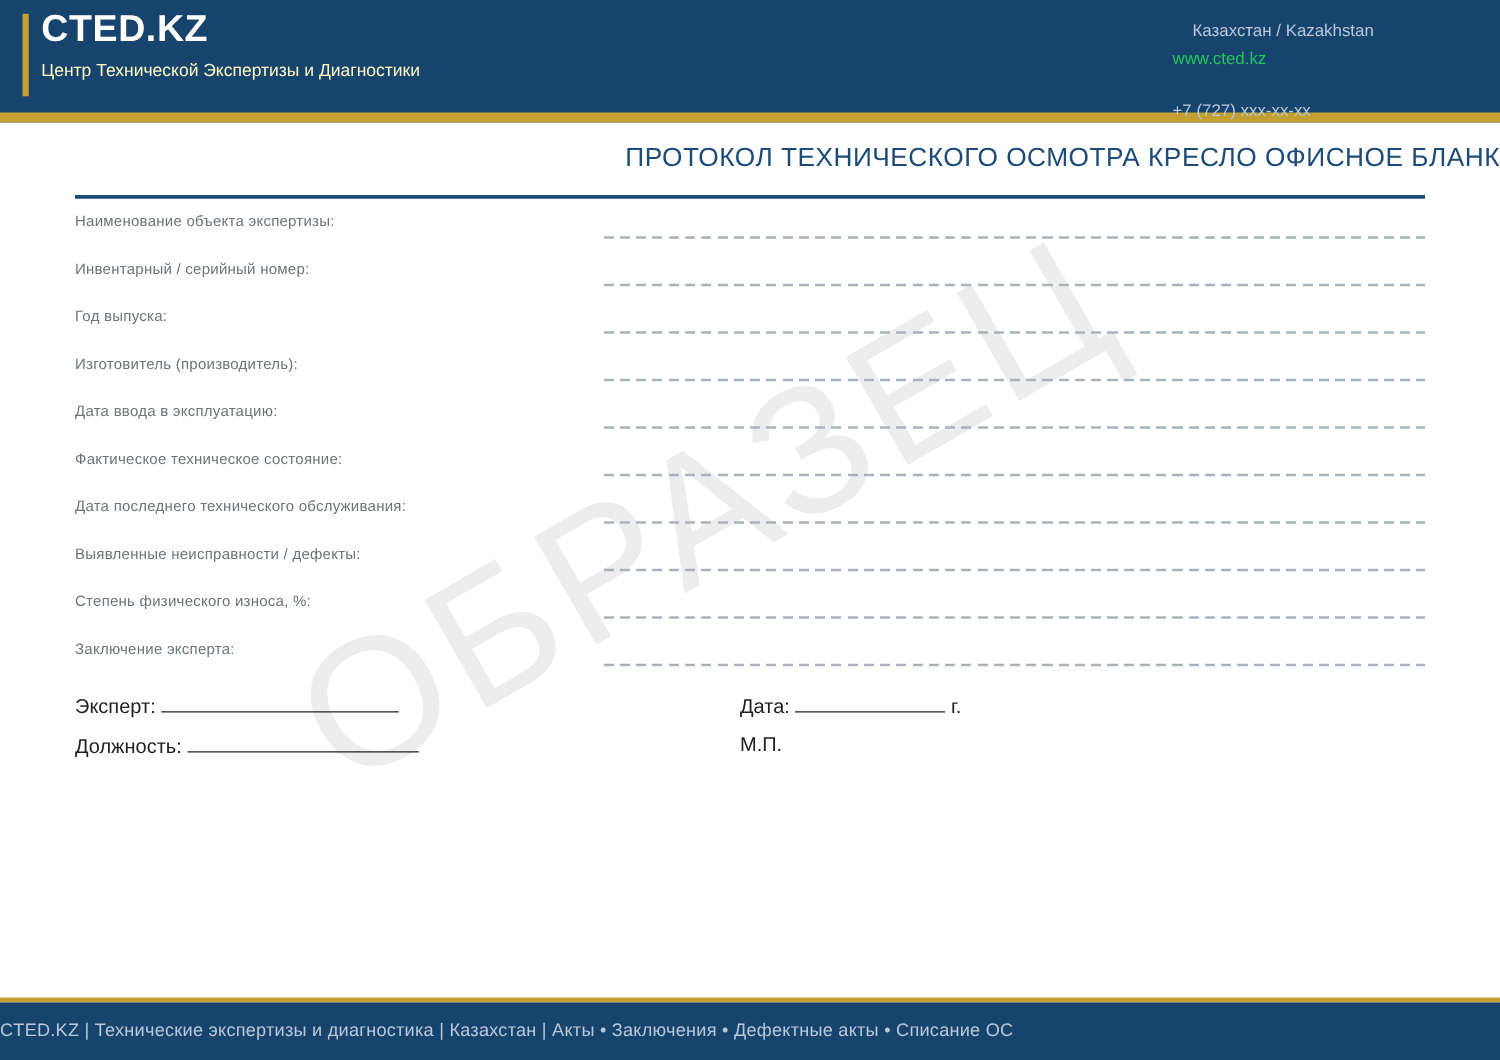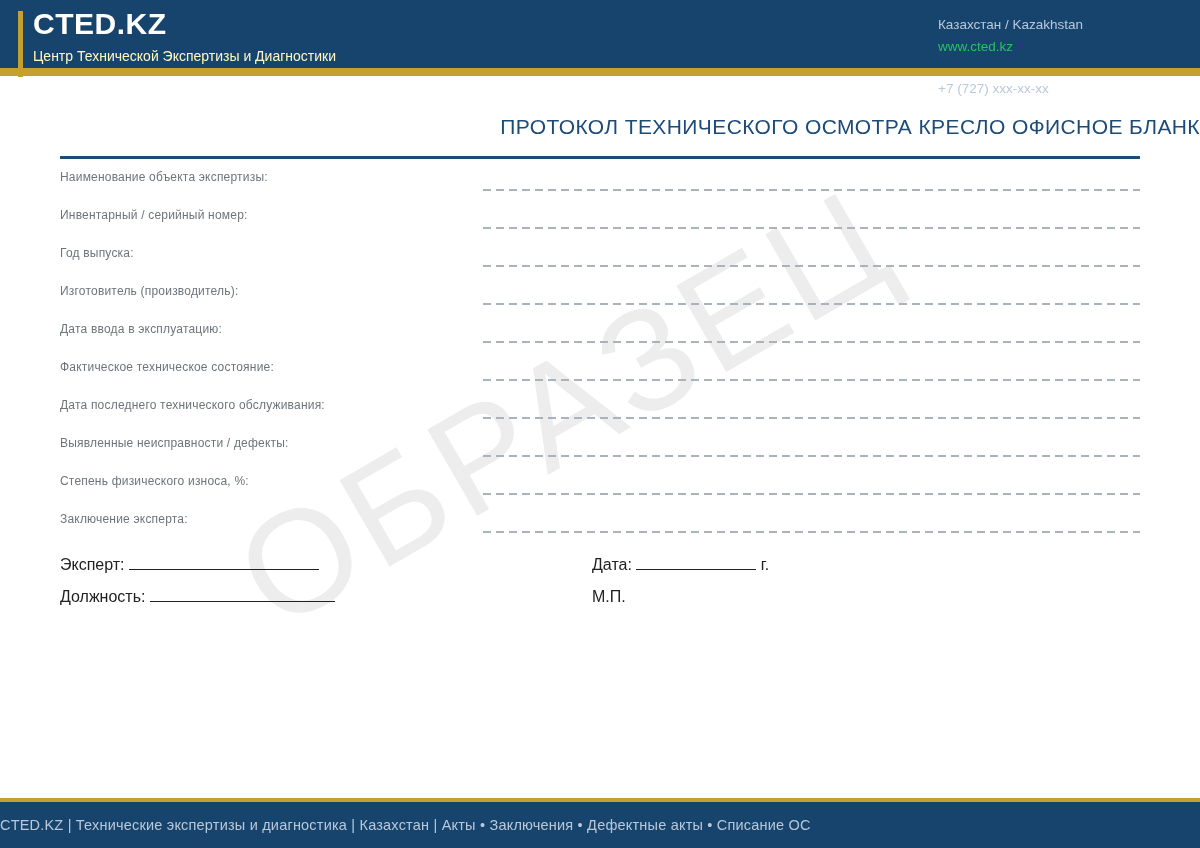--- a/index.html
+++ b/index.html
@@ -4,21 +4,21 @@
 <style>
   * { margin:0; padding:0; box-sizing:border-box; }
   html,body { background:#fff; }
   body { font-family:"Liberation Sans", sans-serif; }
   .page {
     position:relative; width:1200px; height:848px;
     background:#ffffff; overflow:hidden;
   }
   
   .header {
-    position:absolute; top:0; left:0; right:0; height:76px;
+    position:absolute; top:0; left:0; right:0; height:98px;
     background:#17446d; border-bottom:8px solid #c3a02f;
   }
   .logo-accent-bar {
     position:absolute; left:18px; top:11px; width:5px; height:66px;
     background:#c3a02f;
   }
   .logo-text {
     position:absolute; left:33px; top:7px;
     color:#ffffff; font-size:30px; font-weight:700; letter-spacing:0.5px;
   }
@@ -90,21 +90,21 @@
 </head>
 <body>
 
 <div class="page">
 
   <div class="header">
     <div class="logo-accent-bar"></div>
     <div class="logo-text">CTED.KZ</div>
     <div class="logo-subtitle">Центр Технической Экспертизы и Диагностики</div>
     <div class="header-right">
-      <span style="display:block;">Казахстан / Kazakhstan</span>
+      <span style="display:block;margin-left:16px;">Казахстан / Kazakhstan</span>
       <a href="#" class="website">www.cted.kz</a>
       <span style="display:block;margin-top:20px;">+7 (727) xxx-xx-xx</span>
     </div>
   </div>
 
   <div class="watermark">ОБРАЗЕЦ</div>
 
   <div class="doc-title">ПРОТОКОЛ ТЕХНИЧЕСКОГО ОСМОТРА КРЕСЛО ОФИСНОЕ БЛАНК</div>
   <div class="title-rule"></div>
 

